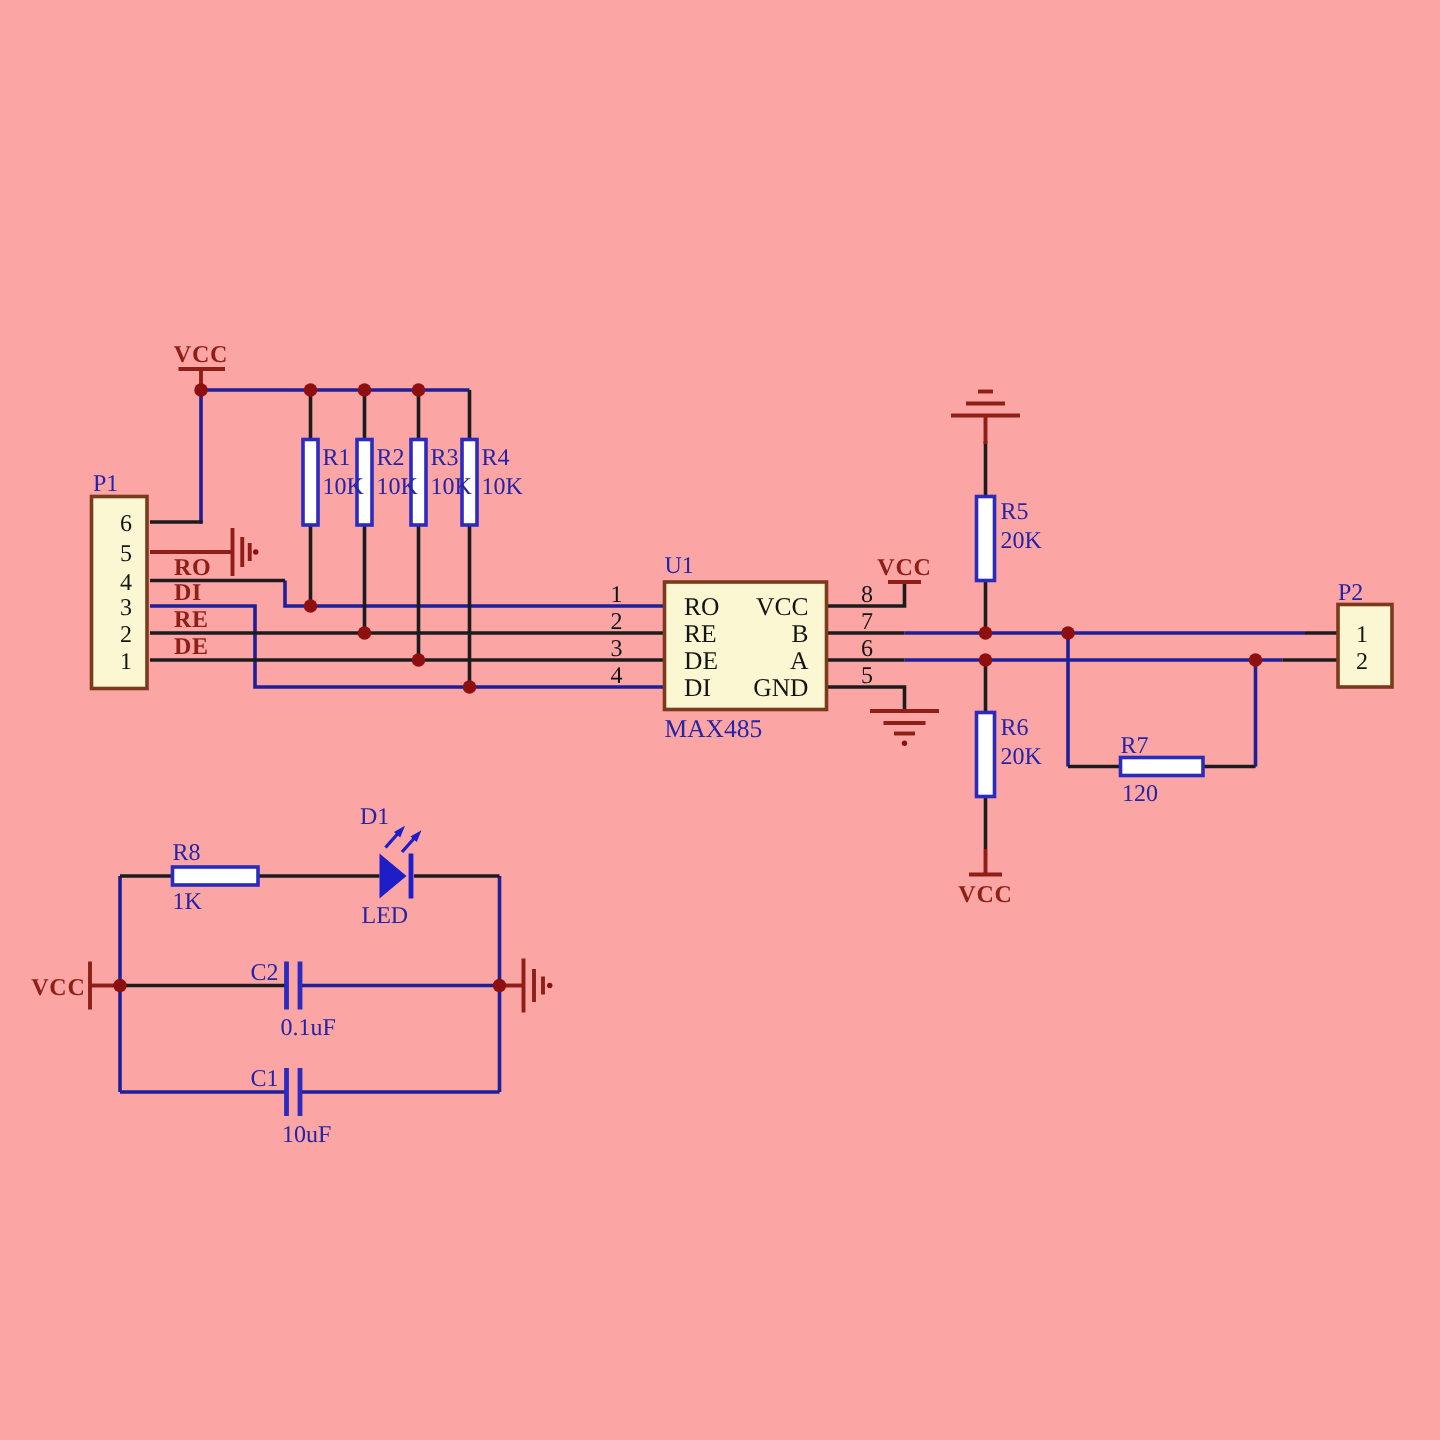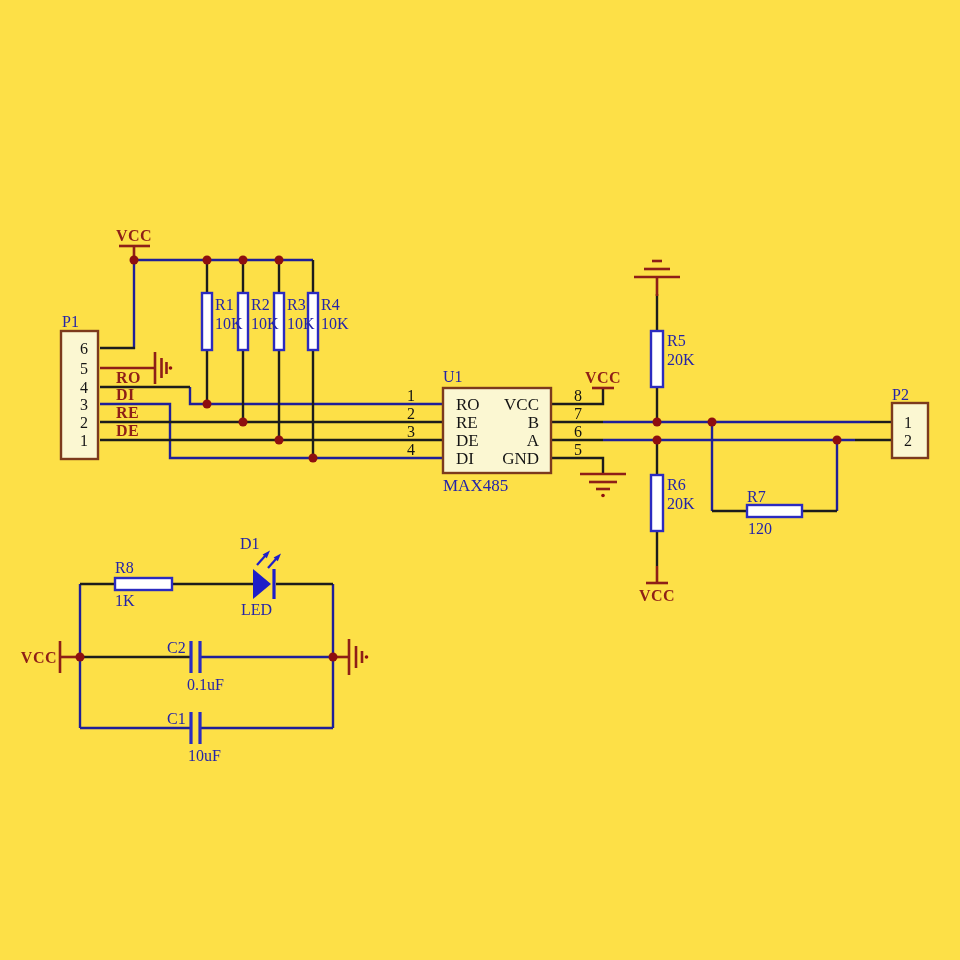--- a/index.html
+++ b/index.html
@@ -1,16 +1,16 @@
 <!DOCTYPE html>
 <html><head>
 <meta charset="utf-8">
 <style>
   html,body{margin:0;padding:0;background:#ffffff;}
-  .page{width:960px;height:960px;background:#fde047;position:relative;}
+  .page{width:960px;height:960px;background:#fca5a5;position:relative;}
   svg{display:block;}
   text{font-family:"Liberation Serif", serif;}
   .lbl-blue{fill:#2424a8;font-size:16px;}
   .lbl-red{fill:#8e1f17;font-size:16px;font-weight:bold;letter-spacing:0.5px;}
   .lbl-black{fill:#141414;font-size:17px;}
   .num{fill:#141414;font-size:16px;}
   .wire-blue{stroke:#1f1f99;stroke-width:2.4;fill:none;}
   .wire-black{stroke:#1c1c1c;stroke-width:2.4;fill:none;}
   .wire-red{stroke:#8e1f17;stroke-width:2.6;fill:none;}
   .res{fill:#ffffff;stroke:#2b2bc0;stroke-width:2.4;}

